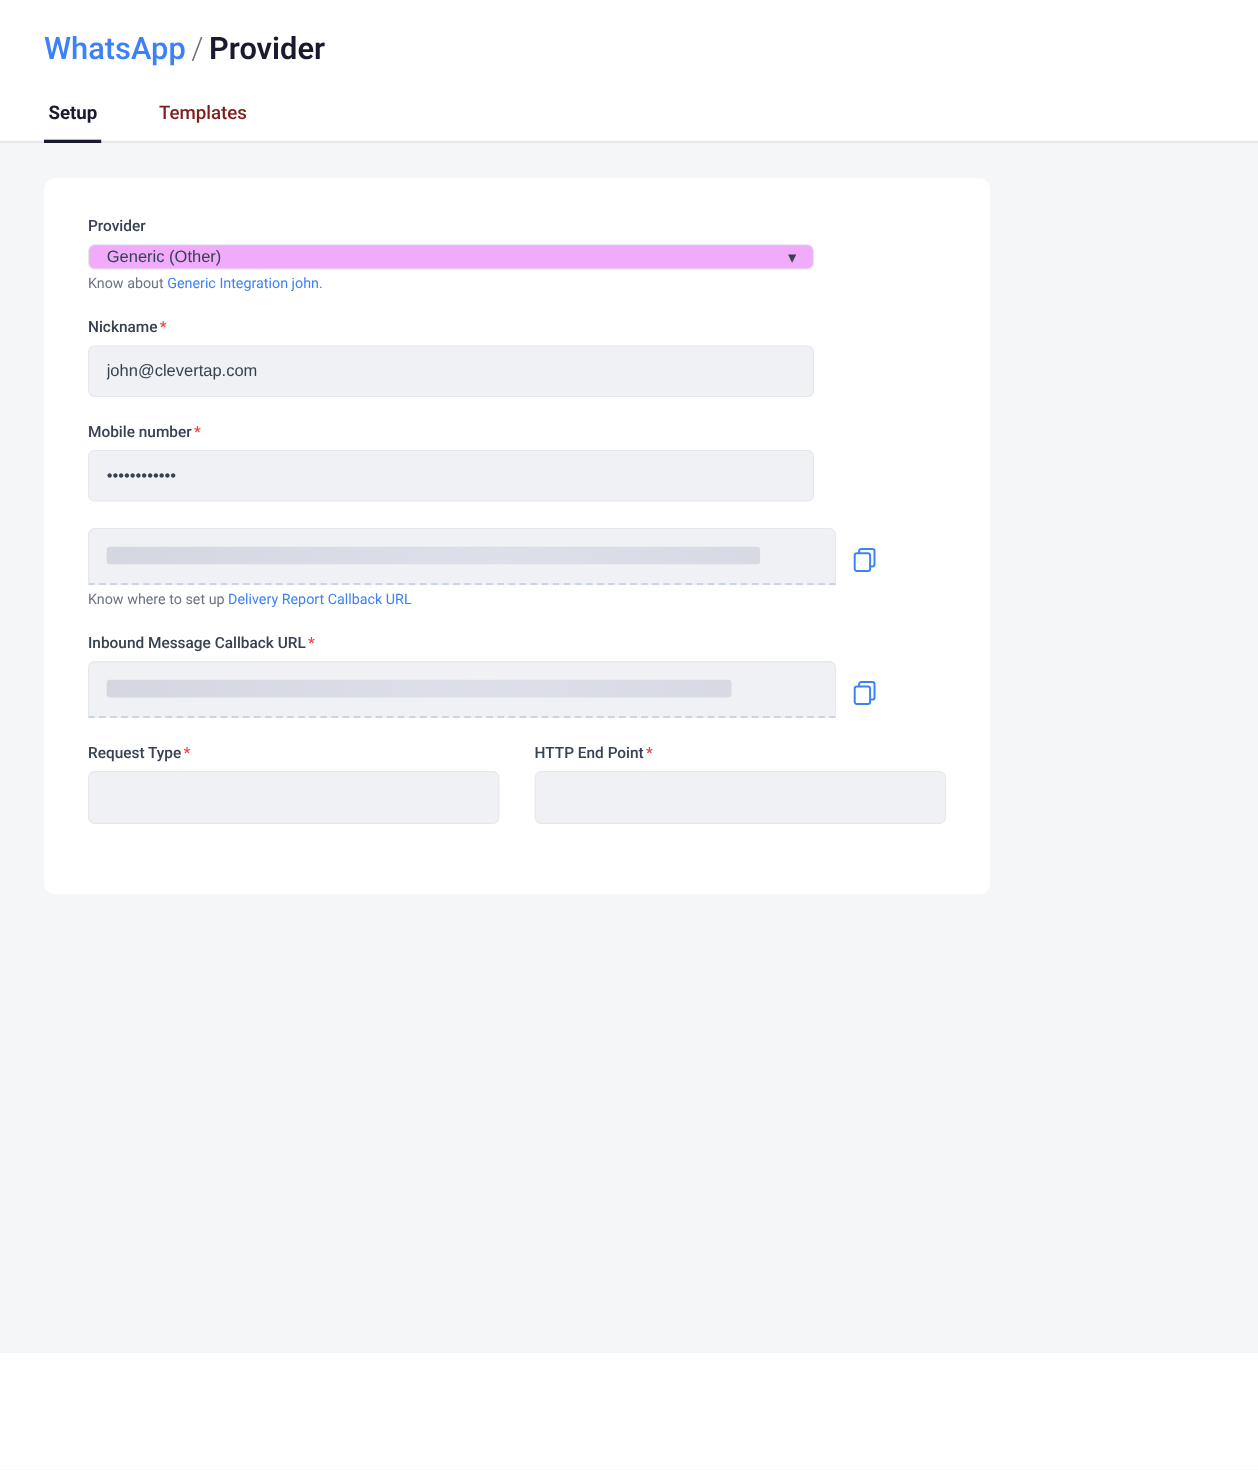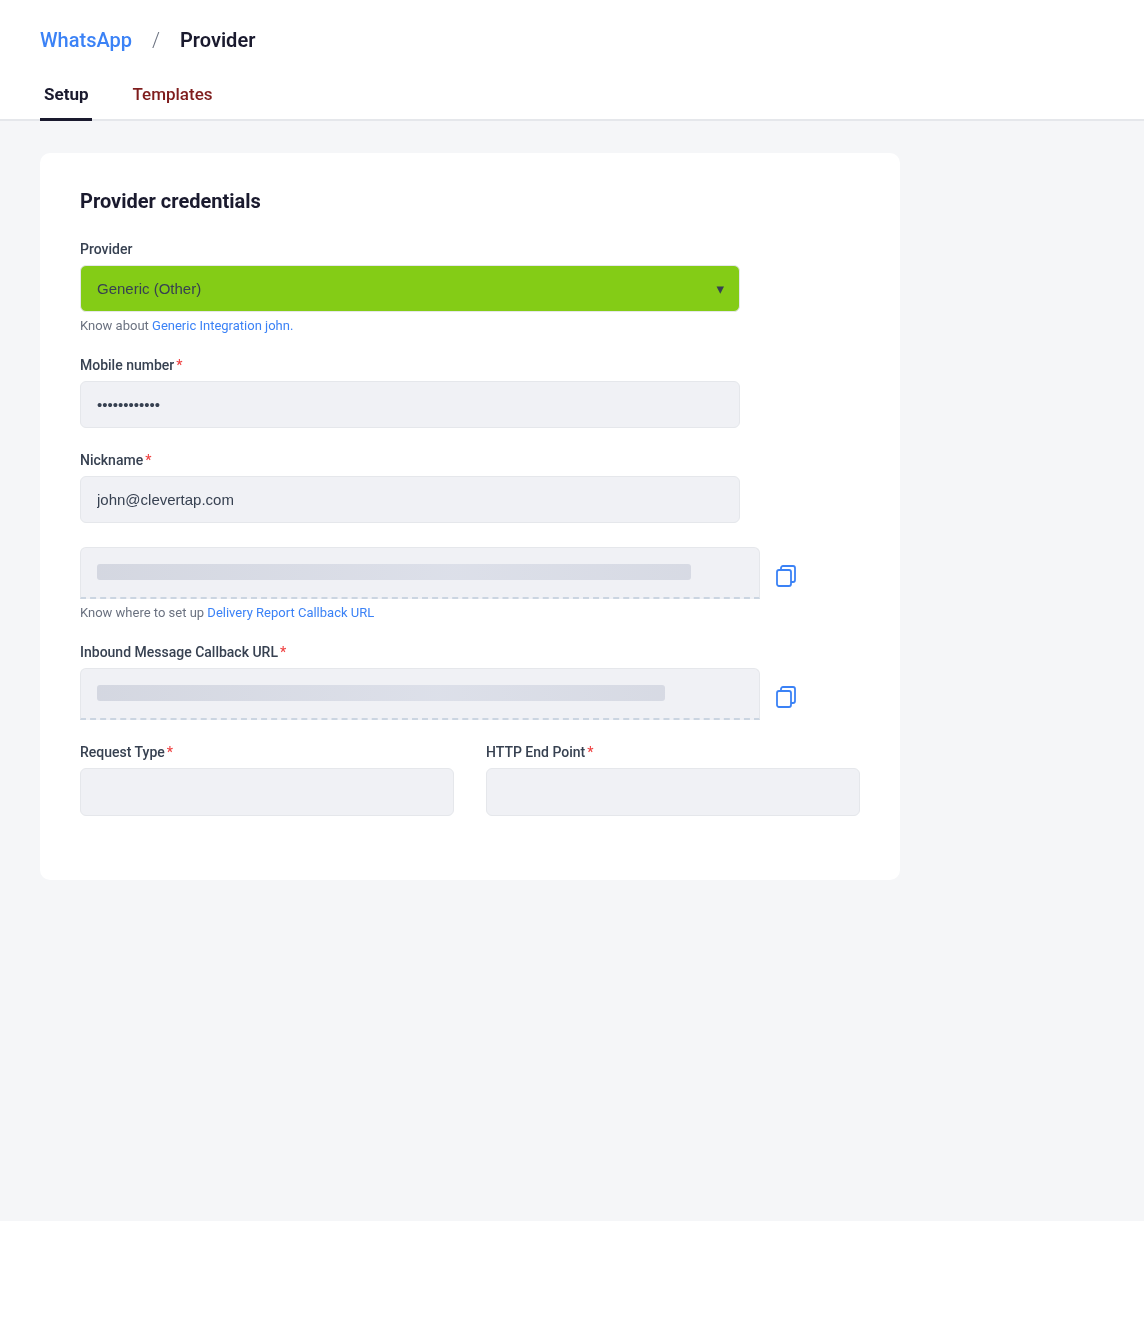--- a/index.html
+++ b/index.html
@@ -24,22 +24,22 @@
 
     
     .header {
       padding: 28px 40px 0 40px;
       background: #fff;
     }
 
     .breadcrumb {
       display: flex;
       align-items: center;
-      gap: 20px;
-      font-size: 20px;
+      gap: 5px;
+      font-size: 28px;
       font-weight: 500;
     }
 
     .breadcrumb-link {
       color: #3b82f6;
       text-decoration: none;
       font-weight: 500;
     }
 
     .breadcrumb-separator {
@@ -48,21 +48,21 @@
     }
 
     .breadcrumb-current {
       color: #1a1a2e;
       font-weight: 600;
     }
 
     
     .tabs-container {
       display: flex;
-      gap: 0;
+      gap: 12px;
       padding: 32px 40px 0 40px;
       border-bottom: 2px solid #e5e7eb;
       background: #fff;
     }
 
     .tab {
       padding: 0 4px 14px 4px;
       margin-right: 36px;
       font-size: 17px;
       font-weight: 500;
@@ -114,22 +114,22 @@
     }
 
     .required-star {
       color: #ef4444;
       margin-left: 2px;
     }
 
     .form-select {
       width: 100%;
       max-width: 660px;
-      padding: 14px 16px;
-      background: #84cc16;
+      padding: 2px 16px;
+      background: #f0abfc;
       border: 1px solid #e5e7eb;
       border-radius: 6px;
       font-size: 15px;
       color: #374151;
       appearance: none;
       -webkit-appearance: none;
       cursor: pointer;
       outline: none;
     }
 
@@ -247,47 +247,46 @@
   </div>
 
   <div class="tabs-container">
     <div class="tab active">Setup</div>
     <div class="tab">Templates</div>
   </div>
 
   <div class="content-area">
     <div class="card">
 
-      <h2 class="card-title">Provider credentials</h2>
 
       <div class="form-group">
         <label class="form-label">Provider</label>
         <div class="select-wrapper">
           <select class="form-select">
             <option>Generic (Other)</option>
           </select>
           <span class="chevron-icon">▾</span>
         </div>
         <p class="helper-text">
           <span>Know about </span><a class="helper-link" href="#">Generic Integration john.</a>
         </p>
       </div>
 
       <div class="form-group">
         <label class="form-label">
+          <span>Nickname</span><span class="required-star">*</span>
+        </label>
+        <input class="form-input" type="text" value="john@clevertap.com" style="">
+      </div>
+
+      <div class="form-group">
+        <label class="form-label">
           <span>Mobile number</span><span class="required-star">*</span>
         </label>
         <input class="form-input" type="password" value="123456789012" style="">
-      </div>
-
-      <div class="form-group">
-        <label class="form-label">
-          <span>Nickname</span><span class="required-star">*</span>
-        </label>
-        <input class="form-input" type="text" value="john@clevertap.com" style="">
       </div>
 
       <div class="form-group">
         <div class="url-field-wrapper">
           <div class="url-input-container">
             <div class="url-input-blurred">
               <div class="blurred-content" style="width: 92%;"></div>
             </div>
           </div>
           <div class="copy-icon">

